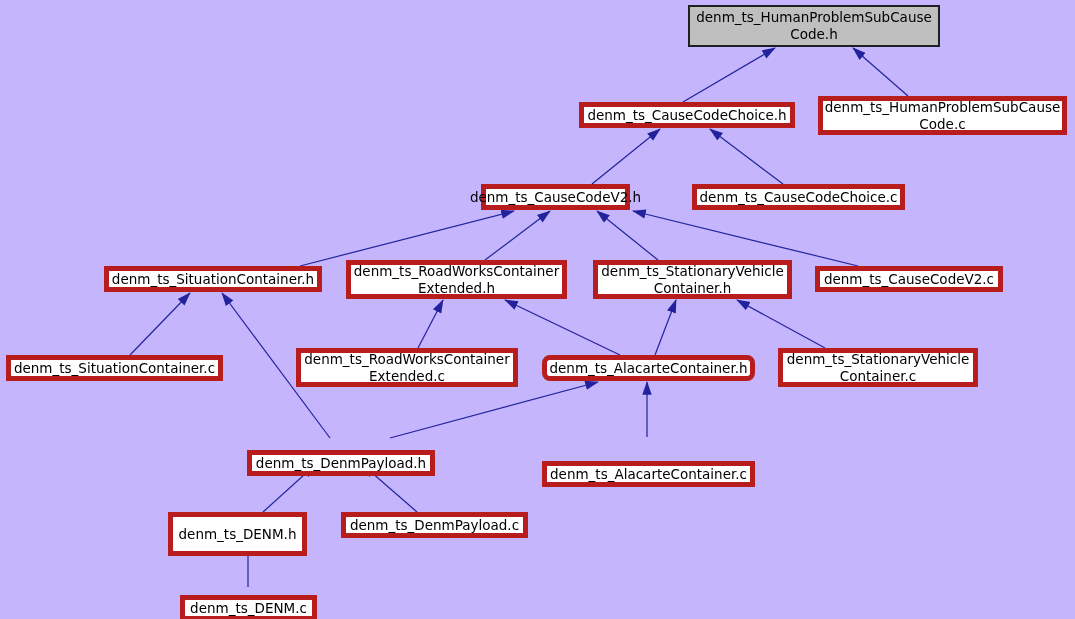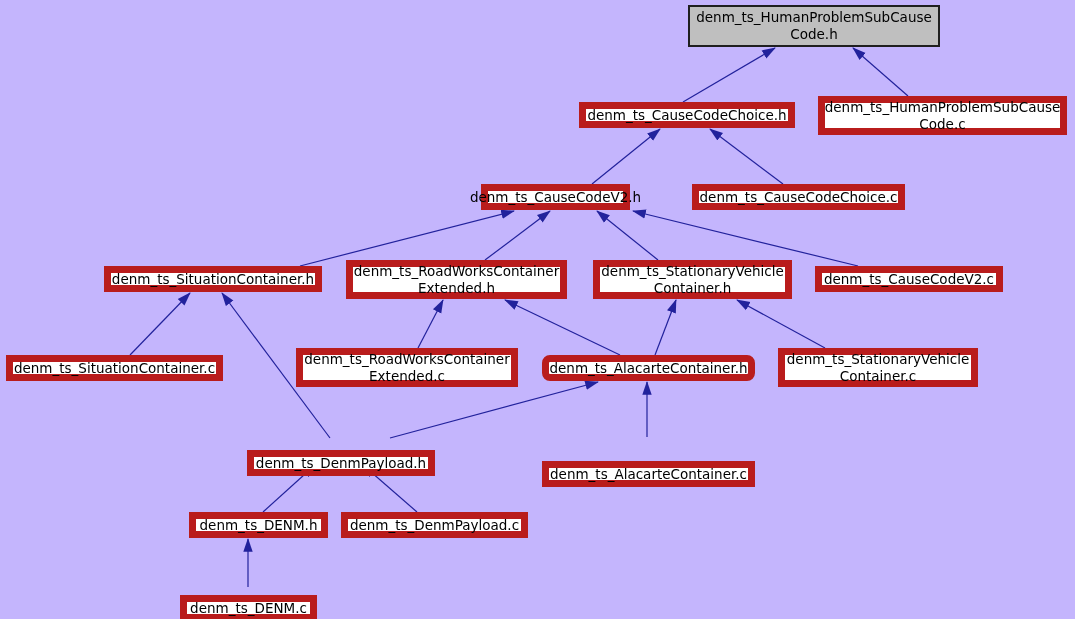--- a/index.html
+++ b/index.html
@@ -21,21 +21,21 @@
     top: 0;
     width: 1075px;
     height: 619px;
     z-index: 1;
   }
   .node {
     position: absolute;
     z-index: 2;
     box-sizing: border-box;
     background: #ffffff;
-    border: 7px solid #b91c1c;
+    border: 5px solid #b91c1c;
     display: flex;
     flex-direction: column;
     align-items: center;
     justify-content: center;
     text-align: center;
     font-size: 13.5px;
     line-height: 17px;
     color: #000000;
     white-space: nowrap;
     cursor: pointer;
@@ -123,21 +123,21 @@
     <div class="node" style="left: 778px; top: 348px; width: 200px; height: 39px;">
       <div class="lbl">denm_ts_StationaryVehicle</div>
       <div class="lbl">Container.c</div>
     </div>
     <div class="node" style="left: 247px; top: 450px; width: 188px; height: 26px;">
       <div class="lbl">denm_ts_DenmPayload.h</div>
     </div>
     <div class="node" style="left: 542px; top: 437px; width: 213px; height: 26px; margin-top: 24px;">
       <div class="lbl">denm_ts_AlacarteContainer.c</div>
     </div>
-    <div class="node" style="left: 189px; top: 512px; width: 139px; height: 26px;">
+    <div class="node" style="left: 168px; top: 512px; width: 139px; height: 44px;">
       <div class="lbl">denm_ts_DENM.h</div>
     </div>
     <div class="node" style="left: 341px; top: 512px; width: 187px; height: 26px;">
       <div class="lbl">denm_ts_DenmPayload.c</div>
     </div>
     <div class="node" style="left: 180px; top: 587px; width: 137px; height: 26px; margin-top: 8px;">
       <div class="lbl">denm_ts_DENM.c</div>
     </div>
   </div>
 

